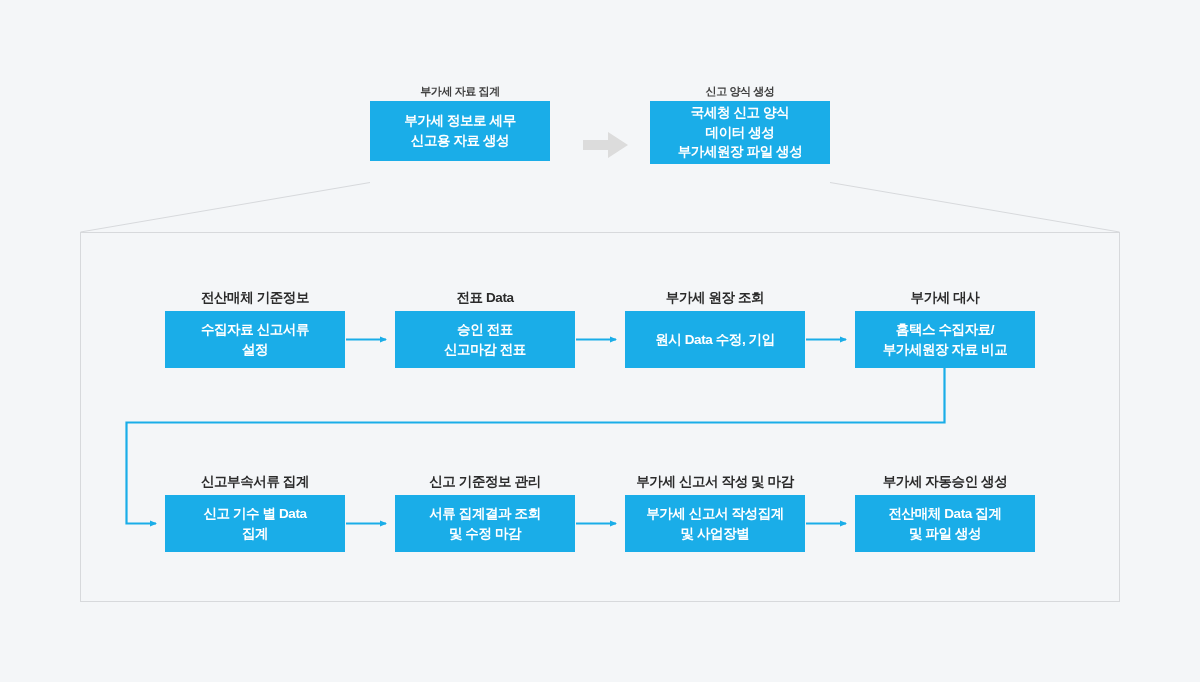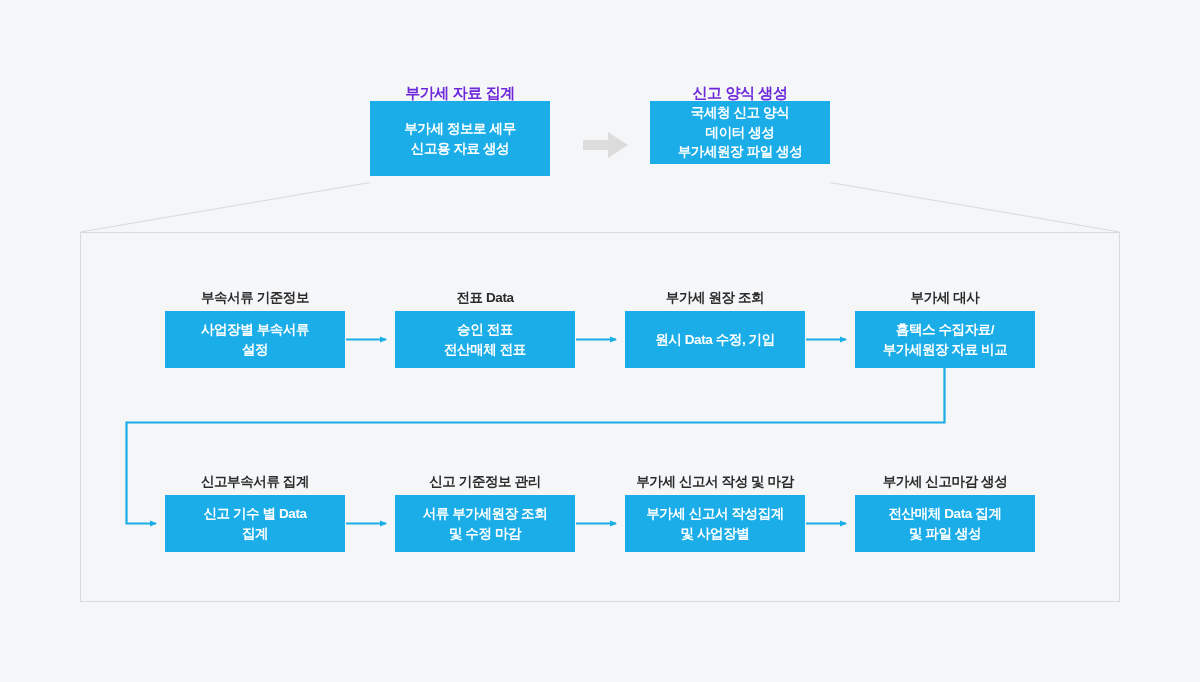--- a/index.html
+++ b/index.html
@@ -28,21 +28,21 @@
     width:100%;
     background:#1aade8;
     color:#ffffff;
     display:flex;align-items:center;justify-content:center;
     text-align:center;
     font-size:13.5px;font-weight:bold;line-height:1.45;
     letter-spacing:-0.4px;
   }
 
   
-  .top-node .cap{color:#6d28d9;top:4px;font-size:15px;}
+  .top-node .cap{color:#404040;top:4px;font-size:11px;}
   .top-node .box{top:21px;}
 
   
   .in-node .cap{color:#2b2b2b;top:0;}
   .in-node .box{top:22px;height:57px;}
 
   
   .outer{
     position:absolute;left:80px;top:232px;width:1040px;height:370px;
     border:1px solid #d7d9dc;background:transparent;box-sizing:border-box;
@@ -88,55 +88,55 @@
   <div class="bigarrow">
     <svg viewBox="0 0 45 28" width="45" height="28" xmlns="http://www.w3.org/2000/svg">
       <path d="M0,9 L25,9 L25,1 L45,14 L25,27 L25,19 L0,19 Z" fill="#dcdcdc"></path>
     </svg>
   </div>
 
   <div class="outer"></div>
 
   <div class="node top-node" style="left:370px;top:80px;width:180px;">
     <div class="cap">부가세 자료 집계</div>
-    <div class="box" style="height:75px;">
+    <div class="box" style="height:60px;">
       <span>
         <span>부가세 정보로 세무</span><br>
         <span>신고용 자료 생성</span>
       </span>
     </div>
   </div>
 
   <div class="node top-node" style="left:650px;top:80px;width:180px;">
     <div class="cap">신고 양식 생성</div>
     <div class="box" style="height:63px;">
       <span>
         <span>국세청 신고 양식</span><br>
         <span>데이터 생성</span><br>
         <span>부가세원장 파일 생성</span>
       </span>
     </div>
   </div>
 
   <div class="node in-node" style="left:165px;top:289px;width:180px;">
-    <div class="cap">부속서류 기준정보</div>
+    <div class="cap">전산매체 기준정보</div>
     <div class="box">
       <span>
-        <span>사업장별 부속서류</span><br>
+        <span>수집자료 신고서류</span><br>
         <span>설정</span>
       </span>
     </div>
   </div>
 
   <div class="node in-node" style="left:395px;top:289px;width:180px;">
     <div class="cap">전표 Data</div>
     <div class="box">
       <span>
         <span>승인 전표</span><br>
-        <span>전산매체 전표</span>
+        <span>신고마감 전표</span>
       </span>
     </div>
   </div>
 
   <div class="node in-node" style="left:625px;top:289px;width:180px;">
     <div class="cap">부가세 원장 조회</div>
     <div class="box">
       <span>
         <span>원시 Data 수정, 기입</span>
       </span>
@@ -160,38 +160,38 @@
         <span>신고 기수 별 Data</span><br>
         <span>집계</span>
       </span>
     </div>
   </div>
 
   <div class="node in-node" style="left:395px;top:473px;width:180px;">
     <div class="cap">신고 기준정보 관리</div>
     <div class="box">
       <span>
-        <span>서류 부가세원장 조회</span><br>
+        <span>서류 집계결과 조회</span><br>
         <span>및 수정 마감</span>
       </span>
     </div>
   </div>
 
   <div class="node in-node" style="left:625px;top:473px;width:180px;">
     <div class="cap">부가세 신고서 작성 및 마감</div>
     <div class="box">
       <span>
         <span>부가세 신고서 작성집계</span><br>
         <span>및 사업장별</span>
       </span>
     </div>
   </div>
 
   <div class="node in-node" style="left:855px;top:473px;width:180px;">
-    <div class="cap">부가세 신고마감 생성</div>
+    <div class="cap">부가세 자동승인 생성</div>
     <div class="box">
       <span>
         <span>전산매체 Data 집계</span><br>
         <span>및 파일 생성</span>
       </span>
     </div>
   </div>
 
 </div>
 

